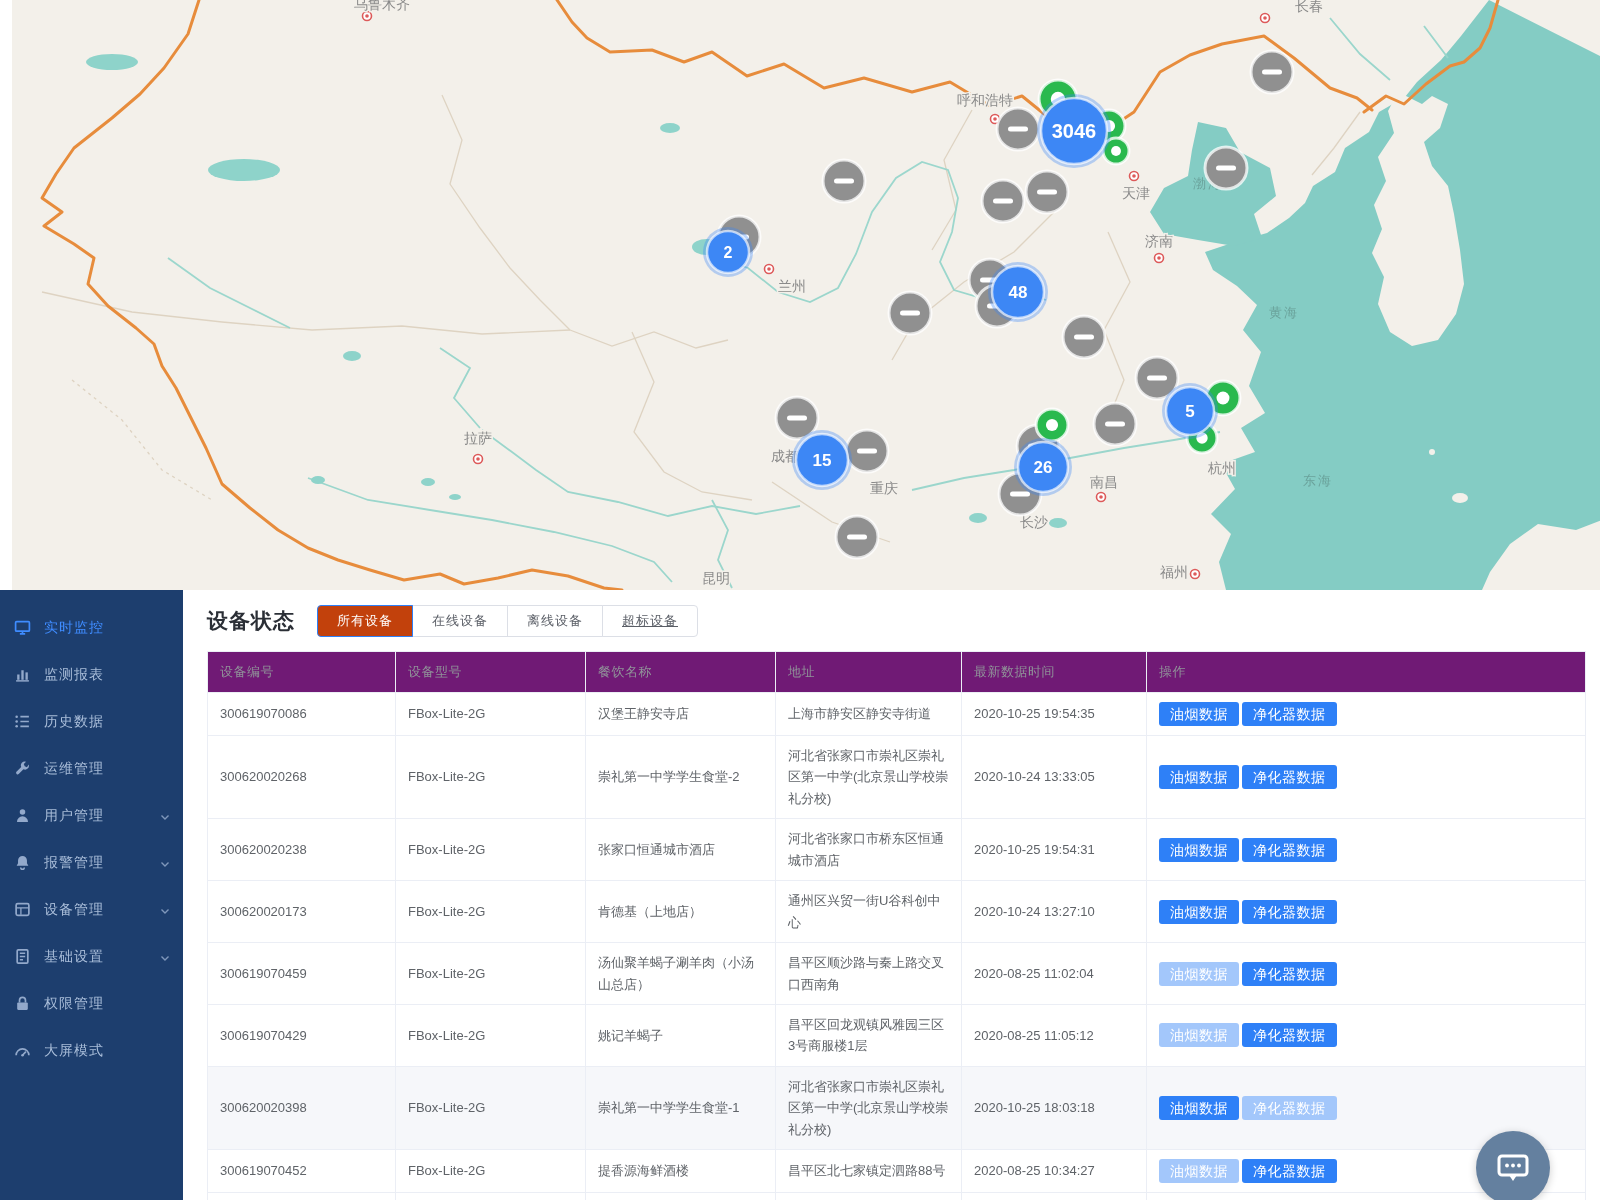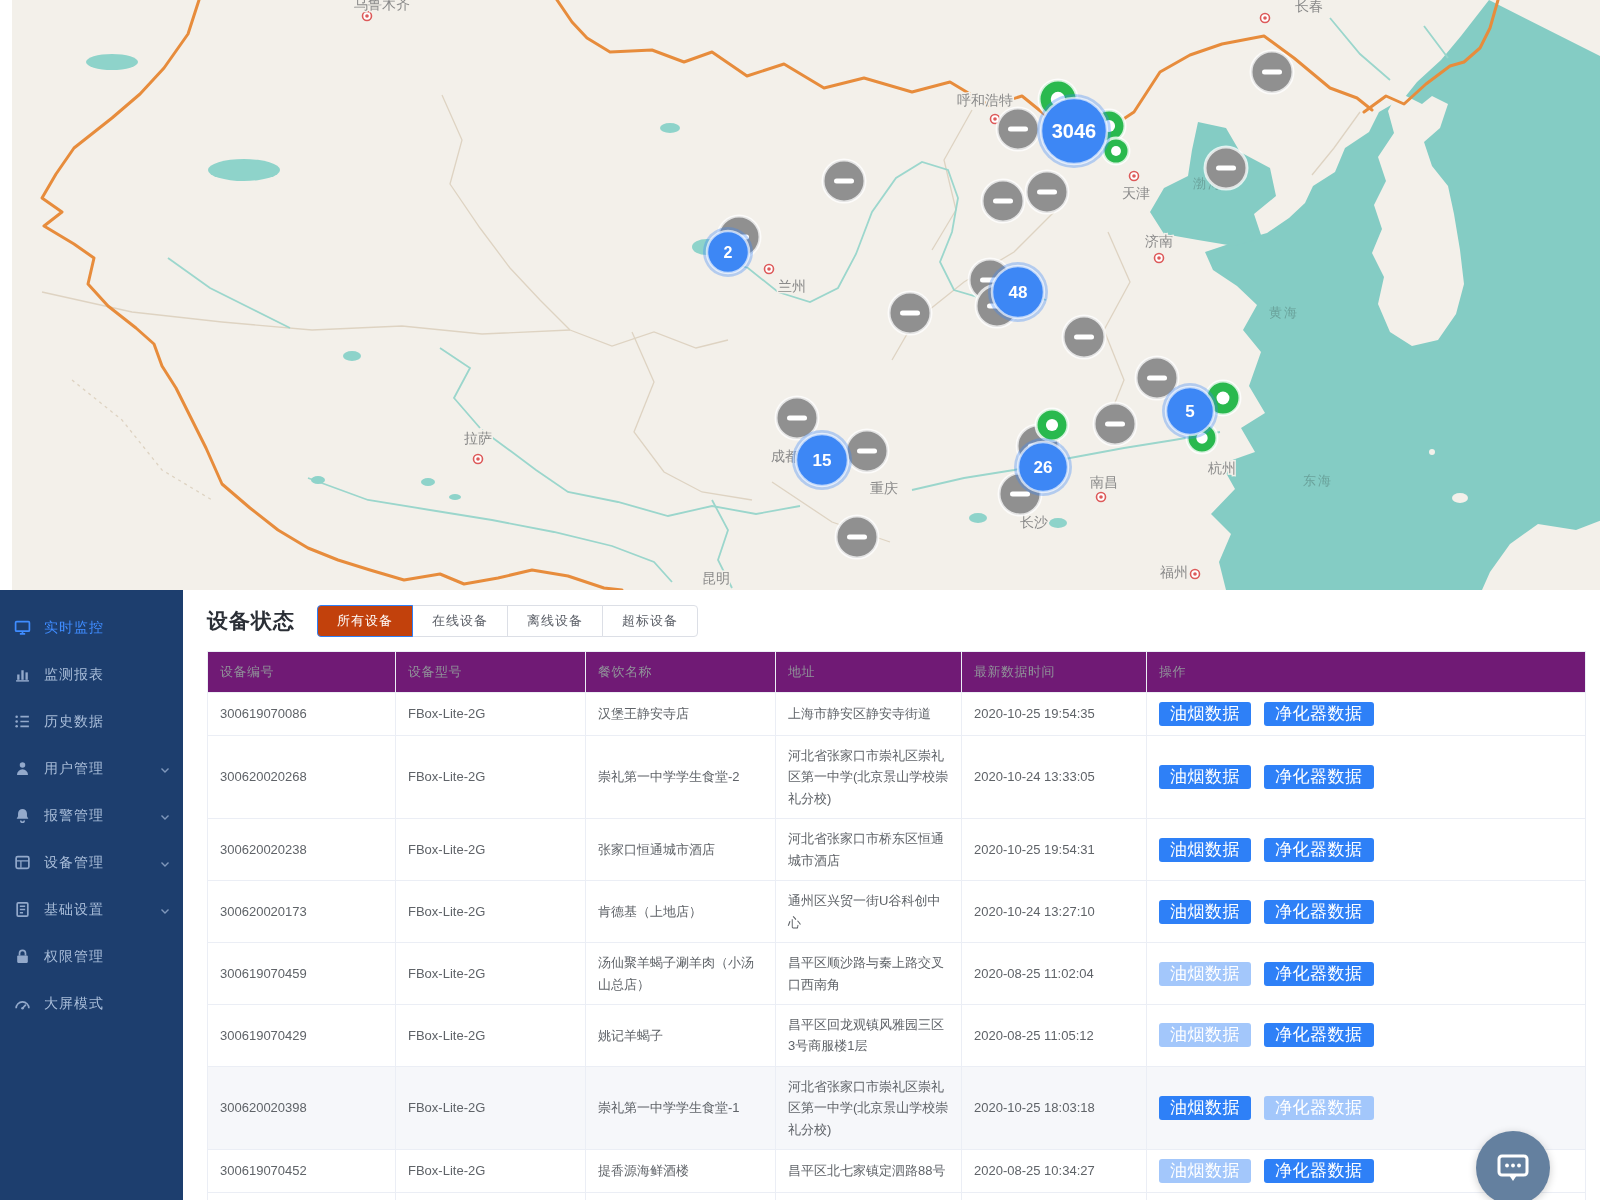--- a/index.html
+++ b/index.html
@@ -23,30 +23,30 @@
   .side-item .chev{width:12px;height:12px;color:#7f97bb;flex:none;}
   .side-item .chev svg{width:12px;height:12px;}
   
   .content{flex:1;background:#fff;position:relative;overflow:hidden;}
   .status-bar{display:flex;align-items:center;padding:15px 24px 12px 24px;}
   .status-title{font-size:21px;font-weight:bold;color:#2b2f36;letter-spacing:1px;}
   .tabs{display:inline-flex;margin-left:22px;}
   .tab{height:32px;line-height:30px;padding:0 19px;font-size:13px;background:#fff;
        border:1px solid #dcdfe6;color:#5a5e66;cursor:pointer;margin-left:-1px;letter-spacing:1px;}
   .tab:first-child{border-radius:4px 0 0 4px;margin-left:0;}
-  .tab:last-child{border-radius:0 4px 4px 0;}
+  .tab:last-child{border-radius:0 4px 4px 0;text-decoration:underline;}
   .tab.active{background:#c2410c;border-color:#2e80f7;color:#fff;position:relative;z-index:1;}
   table.devices{width:1379px;margin:2px 24px 0 24px;border-collapse:collapse;font-size:13px;table-layout:fixed;}
   table.devices th{height:40px;text-align:left;font-weight:normal;color:#909399;
        border:1px solid #ebeef5;padding:0 12px;letter-spacing:.5px;background:#701a75;}
   table.devices td{color:#5f6368;border:1px solid #ebeef5;padding:9px 12px;line-height:1.65;vertical-align:middle;}
   table.devices tr.shaded td{background:#f6f7fa;}
   .c1{width:188px}.c2{width:190px}.c3{width:190px}.c4{width:186px}.c5{width:185px}.c6{width:auto}
-  .act-btn{display:inline-block;background:#2e80f7;color:#fff;font-size:17px;line-height:24px;
-       padding:0 11px;border:none;border-radius:3px;cursor:pointer;margin-right:13px;letter-spacing:.5px;}
+  .act-btn{display:inline-block;background:#2e80f7;color:#fff;font-size:14px;line-height:24px;
+       padding:0 11px;border:none;border-radius:3px;cursor:pointer;margin-right:3px;letter-spacing:.5px;}
   .act-btn.disabled{background:#a3c7fb;}
   
   .chat-fab{position:absolute;left:1476px;top:1131px;width:74px;height:74px;border-radius:50%;
        background:#64809f;display:flex;align-items:center;justify-content:center;cursor:pointer;
        box-shadow:0 2px 8px rgba(0,0,0,.2);}
 </style>
 </head>
 <body>
 
 <div class="map-wrap">
@@ -330,20 +330,28 @@
         <div class="side-item">
           <span class="ico">
             <svg viewBox="0 0 16 16">
               <circle cx="2.5" cy="3.5" r="1.2" fill="currentColor"></circle>
               <circle cx="2.5" cy="8" r="1.2" fill="currentColor"></circle>
               <circle cx="2.5" cy="12.5" r="1.2" fill="currentColor"></circle>
               <path d="M6 3.5h8M6 8h8M6 12.5h8" stroke="currentColor" stroke-width="1.6" fill="none"></path>
             </svg>
           </span>
           <span class="lbl">历史数据</span>
+        </div>
+        <div class="side-item">
+          <span class="ico">
+            <svg viewBox="0 0 16 16">
+              <path d="M13.8 4.2a3.6 3.6 0 0 1-4.9 4.5L4.4 13.2a1.5 1.5 0 0 1-2.1-2.1L6.8 6.6a3.6 3.6 0 0 1 4.5-4.9L9.2 3.8l.9 2.1 2.1.9z" fill="currentColor"></path>
+            </svg>
+          </span>
+          <span class="lbl">运维管理</span>
         </div>
         <div class="side-item">
           <span class="ico">
             <svg viewBox="0 0 16 16">
               <circle cx="8" cy="4.8" r="2.6" fill="currentColor"></circle>
               <path d="M2.8 14a5.2 5.2 0 0 1 10.4 0z" fill="currentColor"></path>
             </svg>
           </span>
           <span class="lbl">用户管理</span>
           <span class="chev"><svg viewBox="0 0 12 12">

